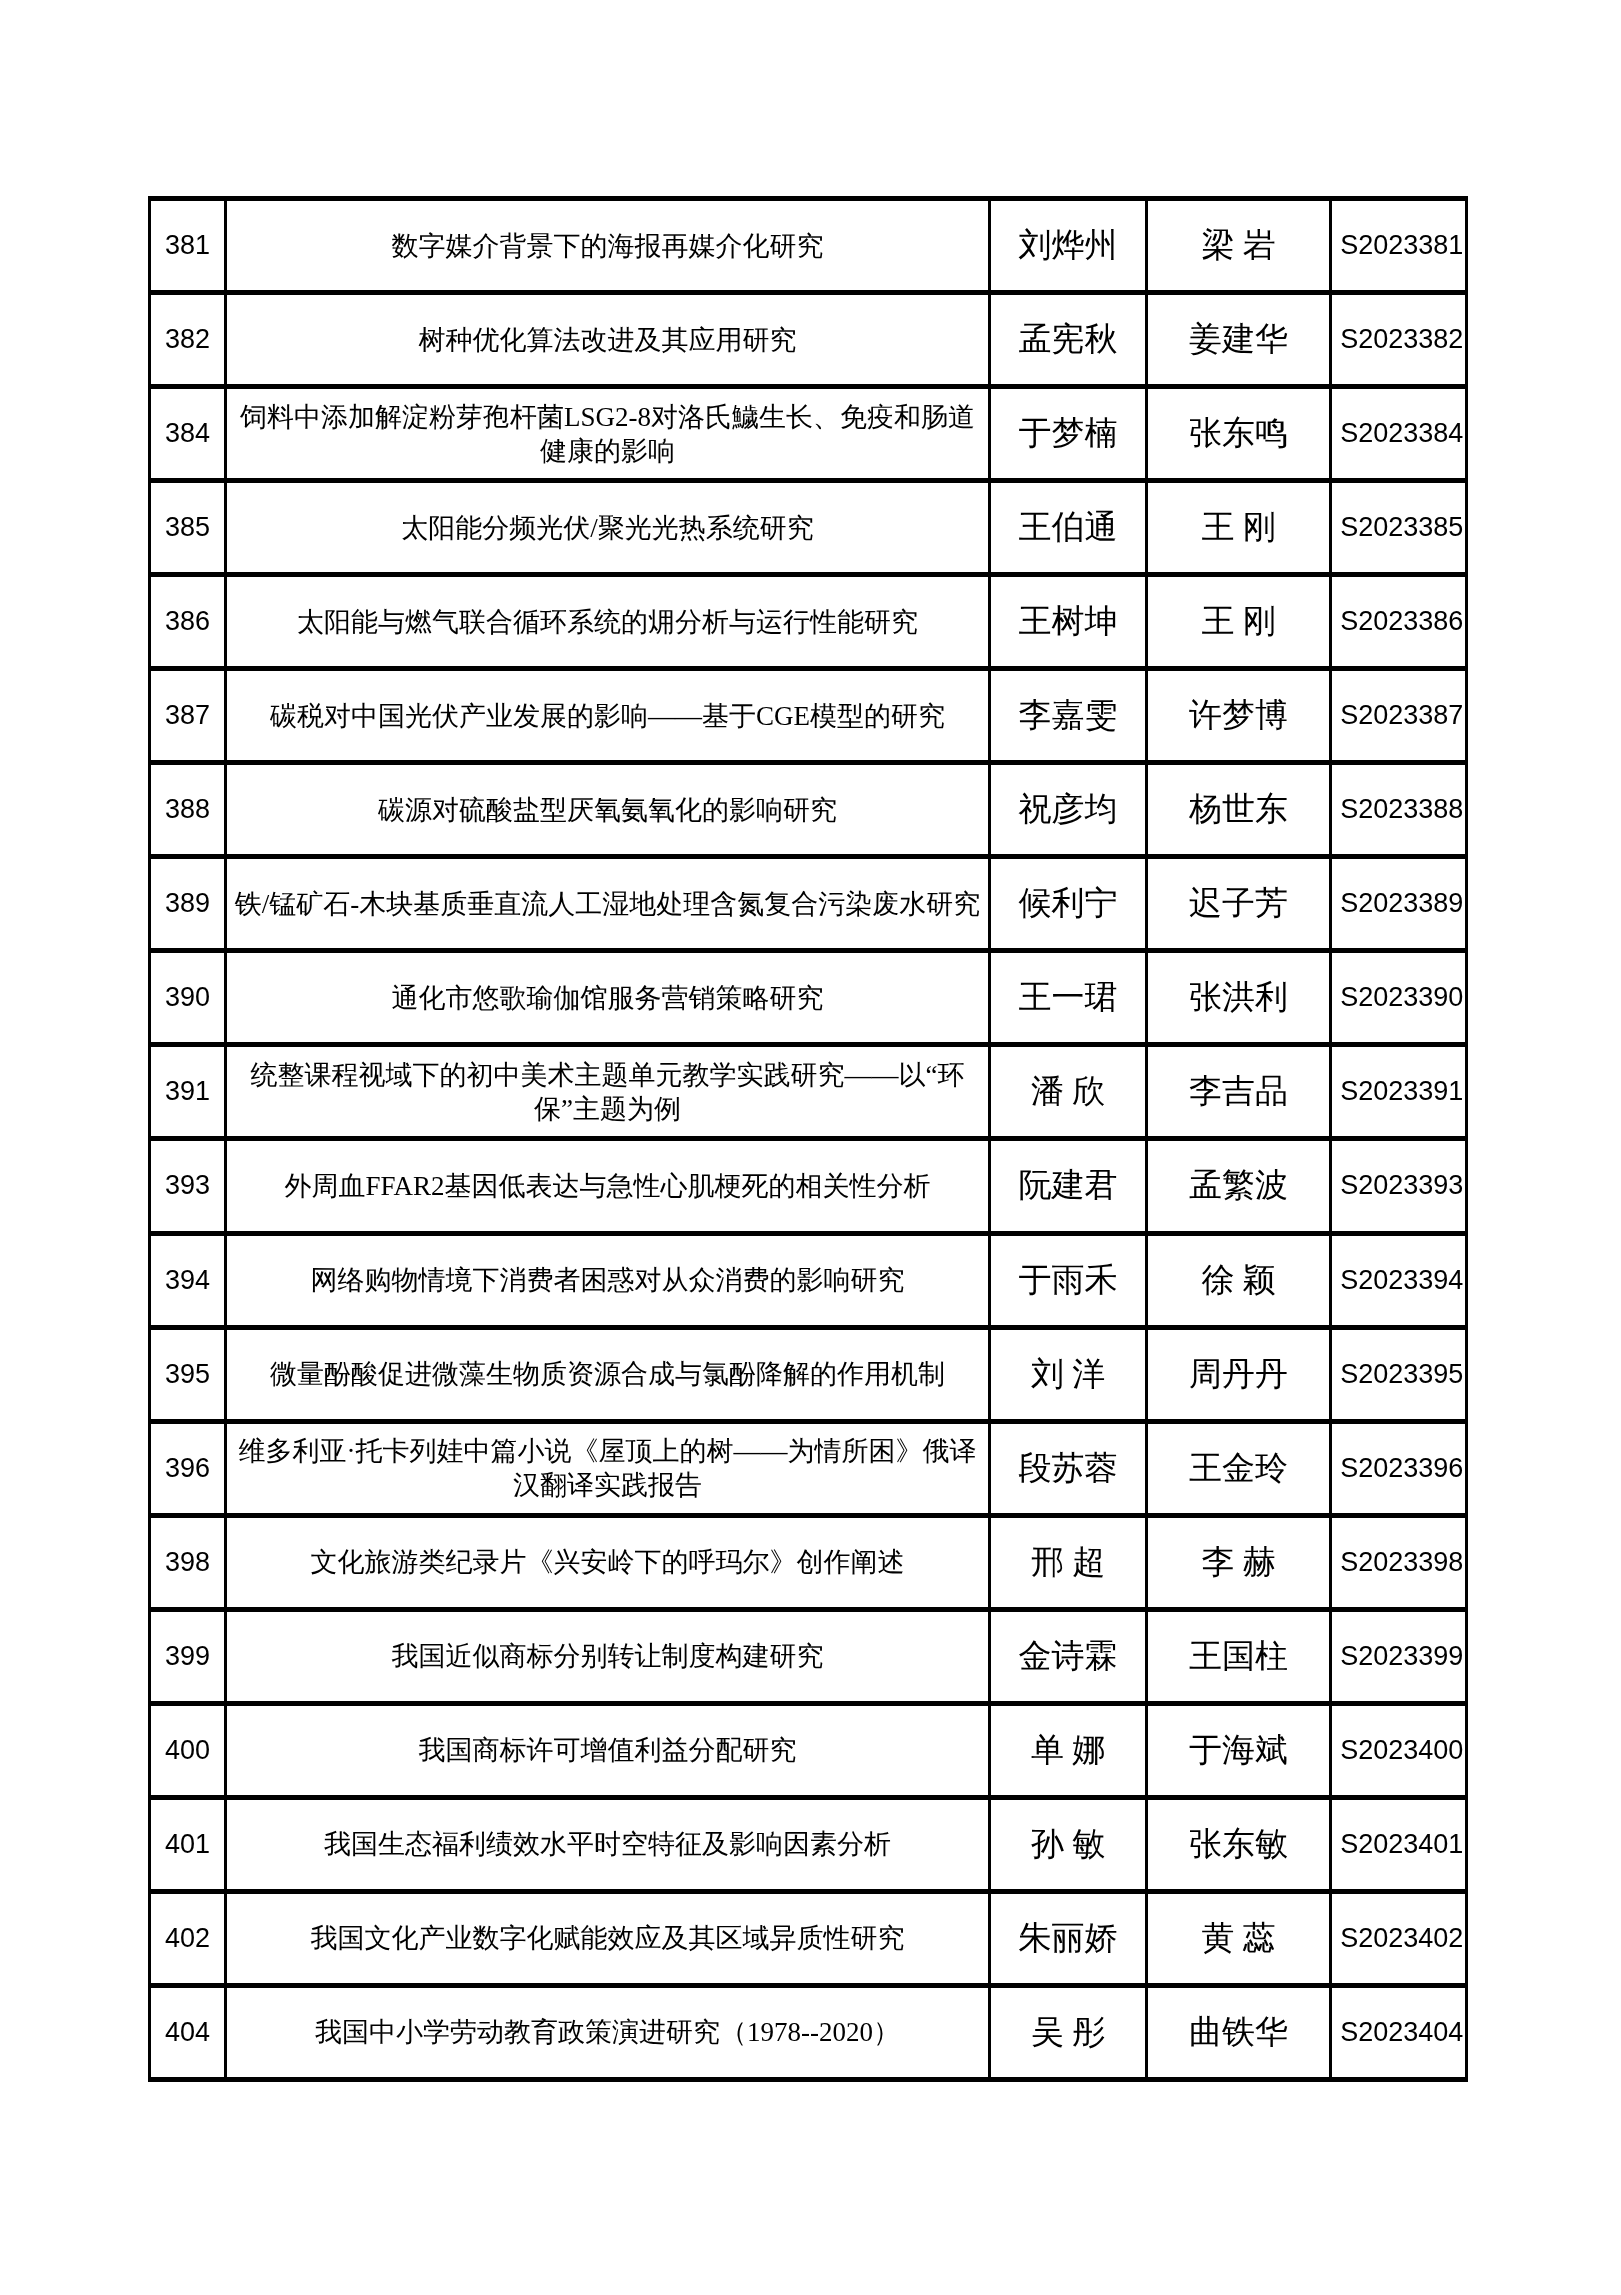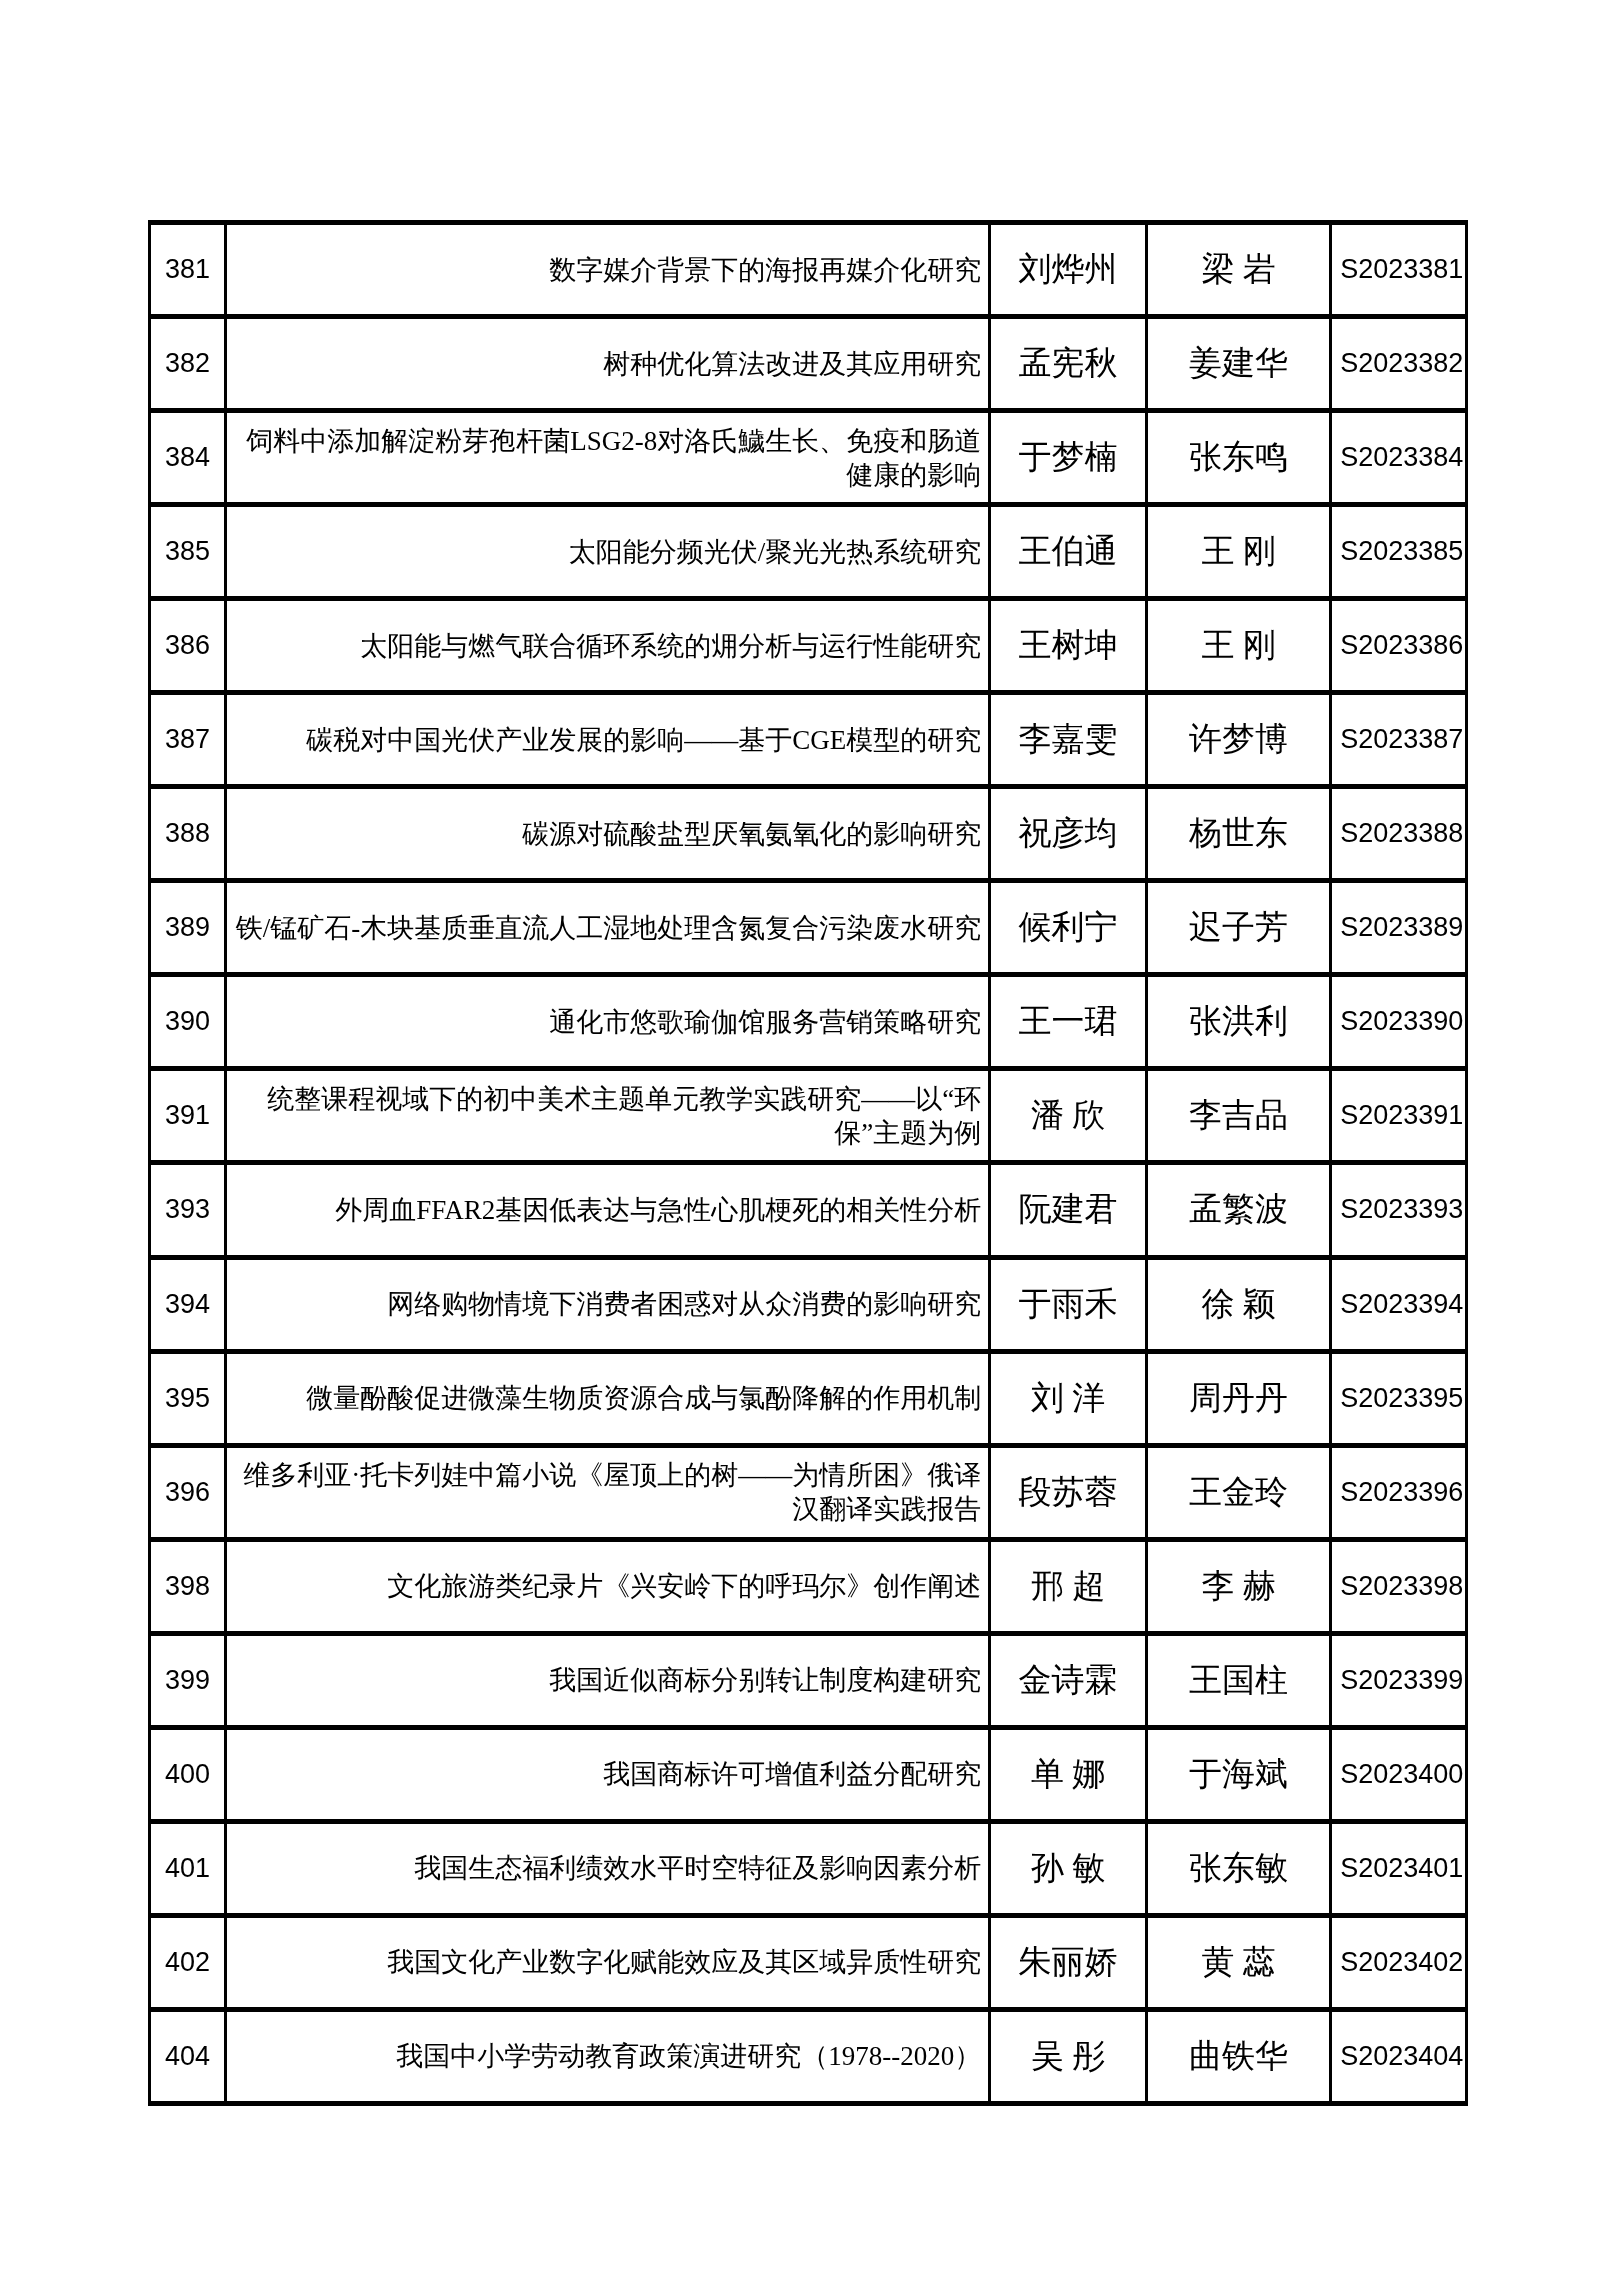--- a/index.html
+++ b/index.html
@@ -15,21 +15,20 @@
     overflow: hidden;
     font-family: "Liberation Serif", "DejaVu Serif", serif;
     color: #000000;
   }
   .table-wrap {
     position: absolute;
     left: 148px;
     top: 196px;
     width: 1318px;
     height: 1886px;
-    margin-top: 24px;
   }
   table.thesis {
     border-collapse: collapse;
     table-layout: fixed;
     width: 100%;
     height: 100%;
   }
   table.thesis td {
     border: 3.4px solid #000000;
     border-top-width: 5.5px;
@@ -41,21 +40,21 @@
   table.thesis tr {
     height: 78px;
   }
   td.col-no {
     text-align: center;
     font-family: "Liberation Sans", "DejaVu Sans", sans-serif;
     font-size: 27px;
     padding: 0;
   }
   td.col-title {
-    text-align: right;
+    text-align: center;
     font-size: 27px;
     line-height: 34px;
     padding: 0 6.8px;
   }
   td.col-student, td.col-advisor {
     text-align: center;
     font-size: 33px;
     padding: 0;
   }
   td.col-id {

